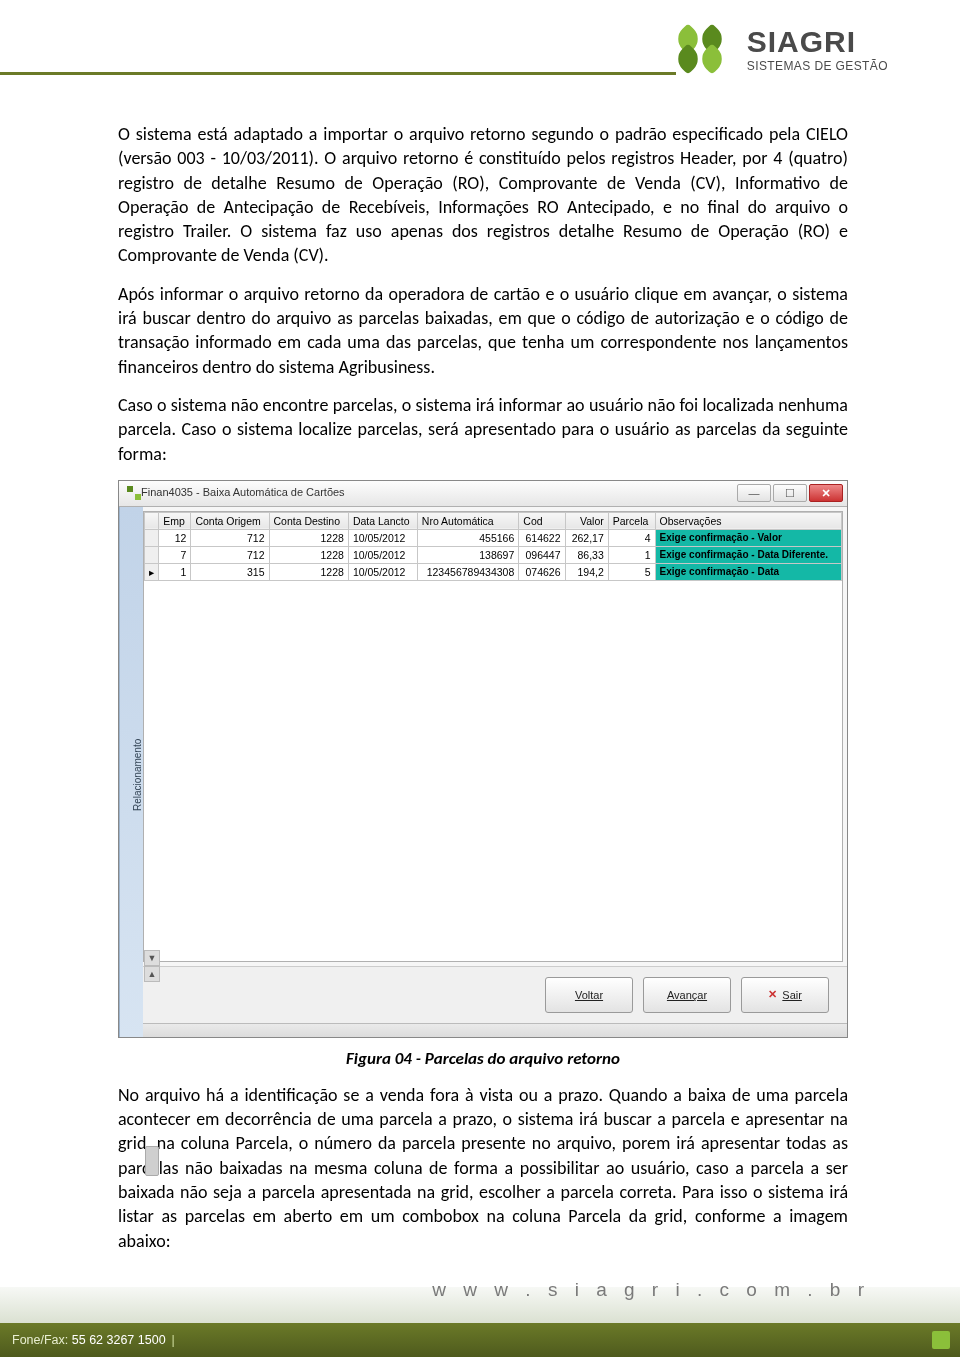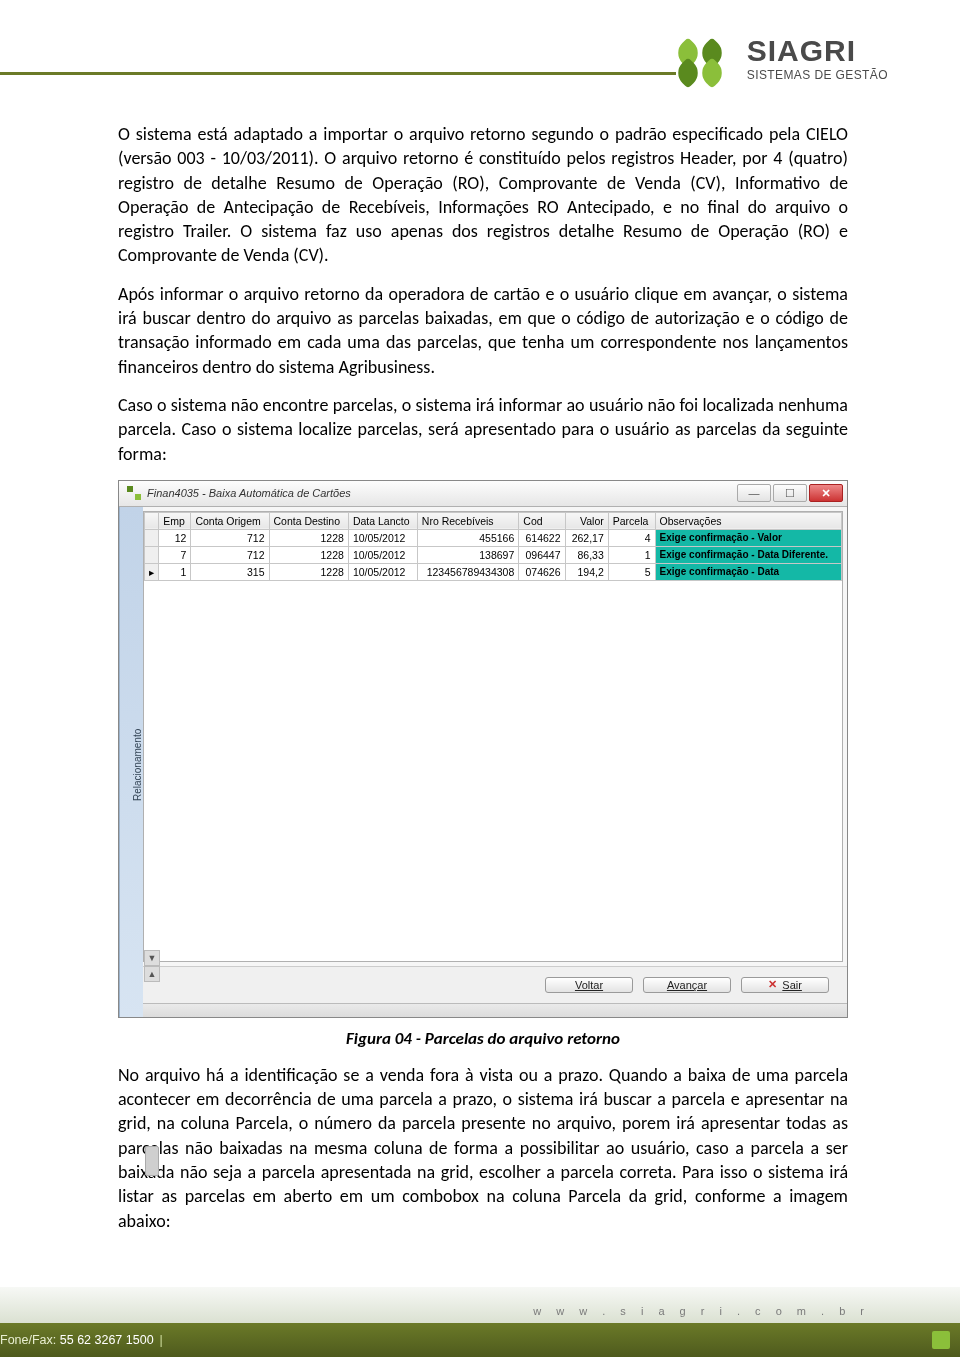--- a/index.html
+++ b/index.html
@@ -15,23 +15,24 @@
   .top-rule {
     position: absolute;
     top: 72px;
     left: 0;
     width: 676px;
     height: 3px;
     background: #6b7a28;
   }
   .logo {
     position: absolute;
-    top: 34px;
+    top: 20px;
     right: 72px;
     display: flex;
+    align-items: center;
     gap: 18px;
   }
   .logo-mark {
     width: 58px;
     height: 58px;
     position: relative;
   }
   .logo-mark .leaf1 {
     position: absolute; top: 8px; left: 6px; width: 22px; height: 22px;
     background: #8bbf3a; border-radius: 4px 14px 4px 14px; transform: rotate(45deg);
@@ -108,21 +109,21 @@
   .titlebar {
     height: 26px;
     display: flex;
     align-items: center;
     justify-content: space-between;
     padding: 0 4px 0 8px;
     background: linear-gradient(#fdfdfd, #e6e6e6);
     border-bottom: 1px solid #b0b0b0;
   }
   .titlebar-left {
-    display: flex; align-items: center; gap: 6px; font-style: italic;
+    display: flex; align-items: flex-start; gap: 0;
   }
   .winicon {
     width: 14px; height: 14px; position: relative;
   }
   .winicon::before, .winicon::after {
     content:""; position:absolute; width:6px; height:6px; background:#5a8a1e;
   }
   .winicon::before { top:0; left:0; }
   .winicon::after { bottom:0; right:0; background:#8bbf3a; }
   .title-text { color: #333; }
@@ -215,49 +216,50 @@
   .buttonbar {
     display:flex;
     justify-content:flex-end;
     gap:10px;
     padding:10px 18px;
     background:#f0f0f0;
     border-top:1px solid #ccc;
   }
   .btn {
     min-width: 88px;
-    height: 16px;
+    height: 36px;
     border: 1px solid #9a9a9a;
     border-radius: 3px;
     background: linear-gradient(#fff,#e3e3e3);
     font-size: 11px;
     display:flex;align-items:center;justify-content:center;gap:5px;
     color:#222;
   }
   .btn .u { text-decoration: underline; }
   .btn .x { color:#c33; font-weight:bold; }
   .statusbar { height:14px; background:linear-gradient(#eaeaea,#dcdcdc); border-top:1px solid #bbb; }
 
   
   .footer-shadow {
     position:absolute; left:0; right:0; bottom:0; height:70px;
     background: linear-gradient(180deg, rgba(200,210,190,0.15), rgba(140,160,110,0.55));
   }
   .footer-url {
-    position:absolute; right:90px; bottom:40px;
+    position:absolute; right:90px; bottom:56px;
     font-family: Arial, sans-serif;
-    font-size: 11px; letter-spacing: 6px;
+    font-size: 19px; letter-spacing: 6px;
     color:#7a7a7a;
   }
   .footer-bar {
     position:absolute; left:0; right:0; bottom:0; height:34px;
     background: linear-gradient(#6b7a28,#4e5a1d);
     color:#e8eed0;
     font-size:12.5px;
     display:flex; align-items:center;
+    padding-left:12px;
     font-family: Arial, sans-serif;
   }
   .footer-bar .b { color:#fff; }
   .footer-bar .sep { margin: 0 6px; color:#cddb9d; }
   .right-sq {
     position:absolute; right:10px; bottom:8px; width:18px; height:18px;
     background:#8bbf3a; border-radius:2px;
   }
 </style>
 </head>
@@ -305,21 +307,21 @@
         <div class="gridarea">
           <div class="gridwrap">
             <table>
               <thead>
                 <tr>
                   <th style="width:14px;"></th>
                   <th>Emp</th>
                   <th>Conta Origem</th>
                   <th>Conta Destino</th>
                   <th>Data Lancto</th>
-                  <th>Nro Recebíveis</th>
+                  <th>Nro Automática</th>
                   <th>Cod</th>
                   <th class="alr">Valor</th>
                   <th>Parcela</th>
                   <th>Observações</th>
                 </tr>
               </thead>
               <tbody>
                 <tr>
                   <td class="rowmark"></td>
                   <td class="alr">12</td>

